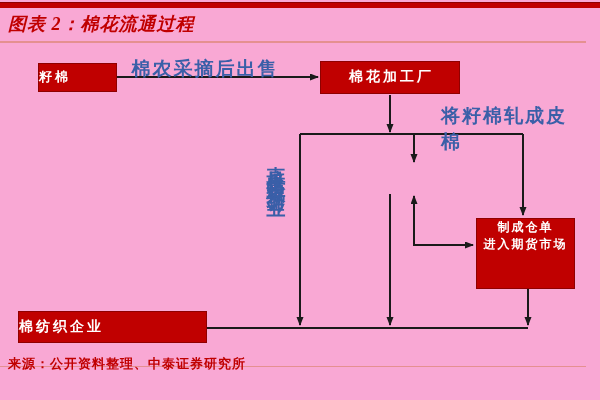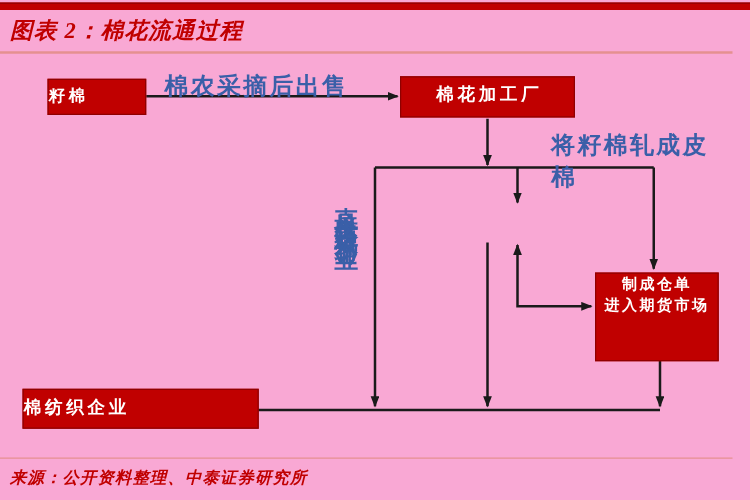--- a/index.html
+++ b/index.html
@@ -53,22 +53,22 @@
   .label-gin{left:405px;top:59px;width:140px;margin-left:36px;}
   .label-direct{
     left:263px;top:106px;height:180px;
     writing-mode:vertical-rl;text-orientation:upright;letter-spacing:4px;
   }
   .source-rule{
     position:absolute;left:0;top:366px;width:586px;height:0;
     border-top:1px solid var(--rule-pink);
   }
   .source-note{
-    position:absolute;left:8px;top:373px;width:584px;
-    font-family:"Liberation Serif",serif;font-style:italic;font-weight:bold;
+    position:absolute;left:8px;top:355px;width:584px;
+    font-family:"Liberation Serif",serif;font-weight:bold;
     font-size:13px;color:var(--title-red);letter-spacing:1px;
   }
 </style>
 </head>
 <body>
 
 <div class="page">
 
   <div class="top-bar"></div>
 

